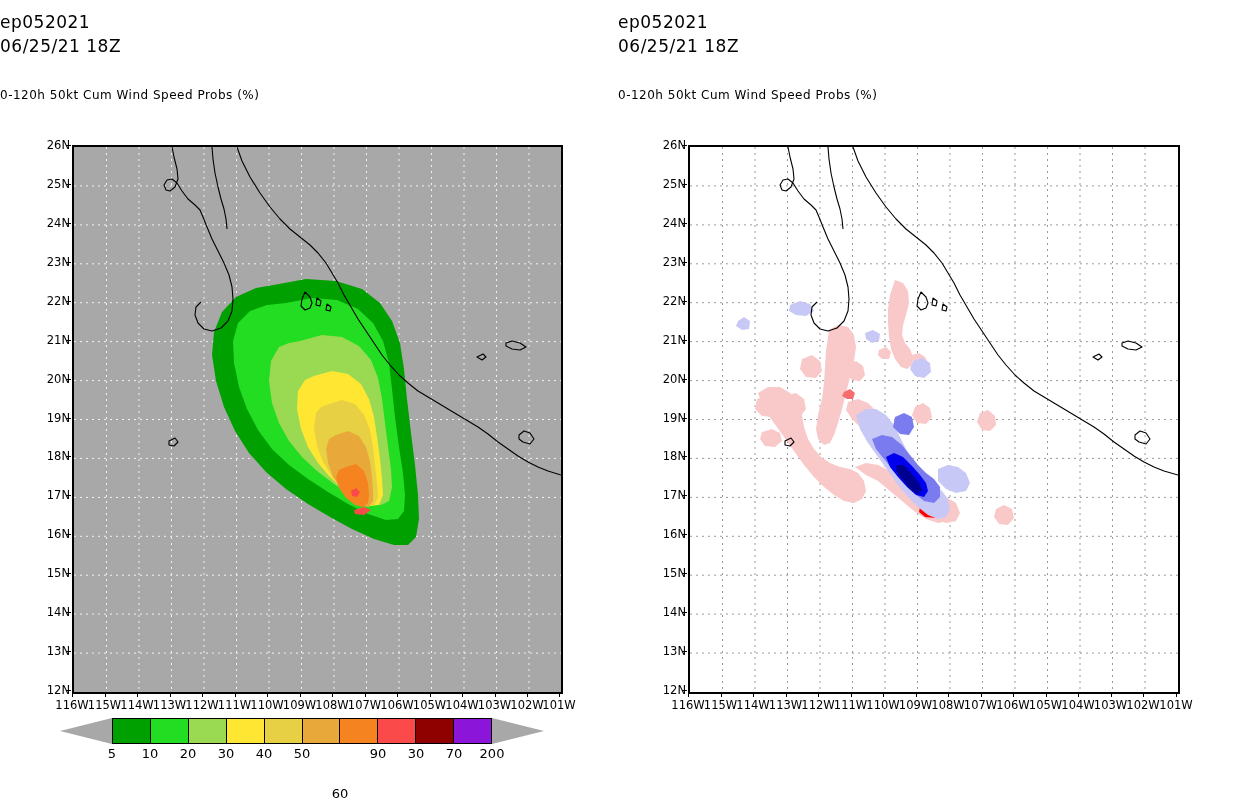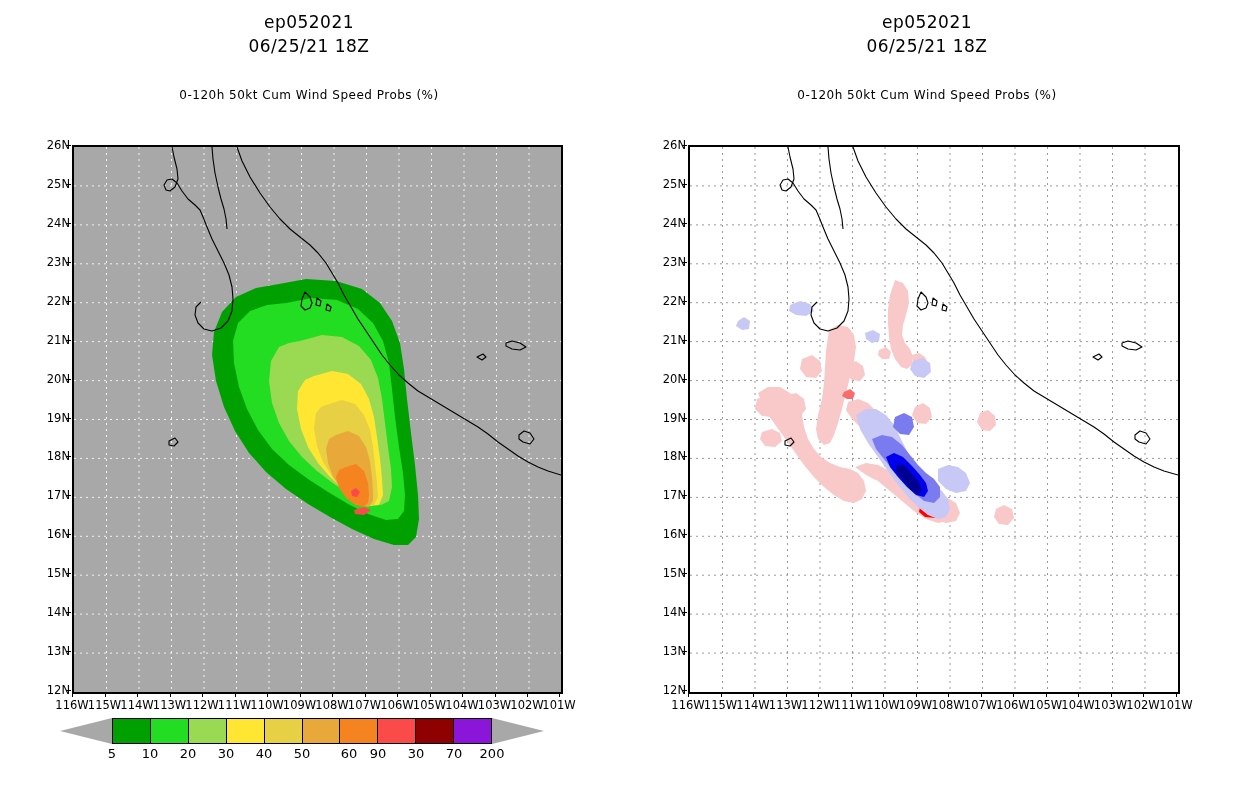--- a/index.html
+++ b/index.html
@@ -2,21 +2,21 @@
 <html><head>
 <meta charset="utf-8">
 <style>
   html,body{margin:0;padding:0;background:#fff;}
   body{width:1236px;height:800px;position:relative;overflow:hidden;
        font-family:"DejaVu Sans",sans-serif;}
   .panel{position:absolute;top:0;height:800px;width:618px;}
   #panel-left{left:0;}
   #panel-right{left:618px;}
 
-  .titles{position:absolute;left:0;width:618px;text-align:center;}
+  .titles{position:absolute;left:0;width:618px;}
   .t-id{top:12px;}
   .t-date{top:36px;}
   .t-main{top:88px;}
   .t-sub{top:116px;}
   .titles div{font-size:17px;color:#000;letter-spacing:.5px;white-space:nowrap;}
   .t-main div{font-size:12px;}
 
   .plotbox{position:absolute;border:2px solid #000;box-sizing:content-box;}
   #plot-left{left:72px;top:145px;width:487px;height:545px;background:#a8a8a8;}
   #plot-right{left:70px;top:145px;width:488px;height:545px;background:#fff;}
@@ -235,21 +235,21 @@
         <span style="background: rgb(143, 0, 0);"></span>
         <span style="background: rgb(139, 21, 216);"></span>
       </div>
     <div class="cbar-labels" id="cb-l-labels">
         <span style="left: 0px;">5</span>
         <span style="left: 38px;">10</span>
         <span style="left: 76px;">20</span>
         <span style="left: 114px;">30</span>
         <span style="left: 152px;">40</span>
         <span style="left: 190px;">50</span>
-        <span style="left: 237px;">60</span>
+        <span style="left: 228px; margin-top: 40px;">60</span>
         <span style="left: 266px;">90</span>
         <span style="left: 304px;">30</span>
         <span style="left: 342px;">70</span>
         <span style="left: 380px;">200</span>
       </div>
   </div>
 </div>
 
 <div class="panel" id="panel-right">
 

